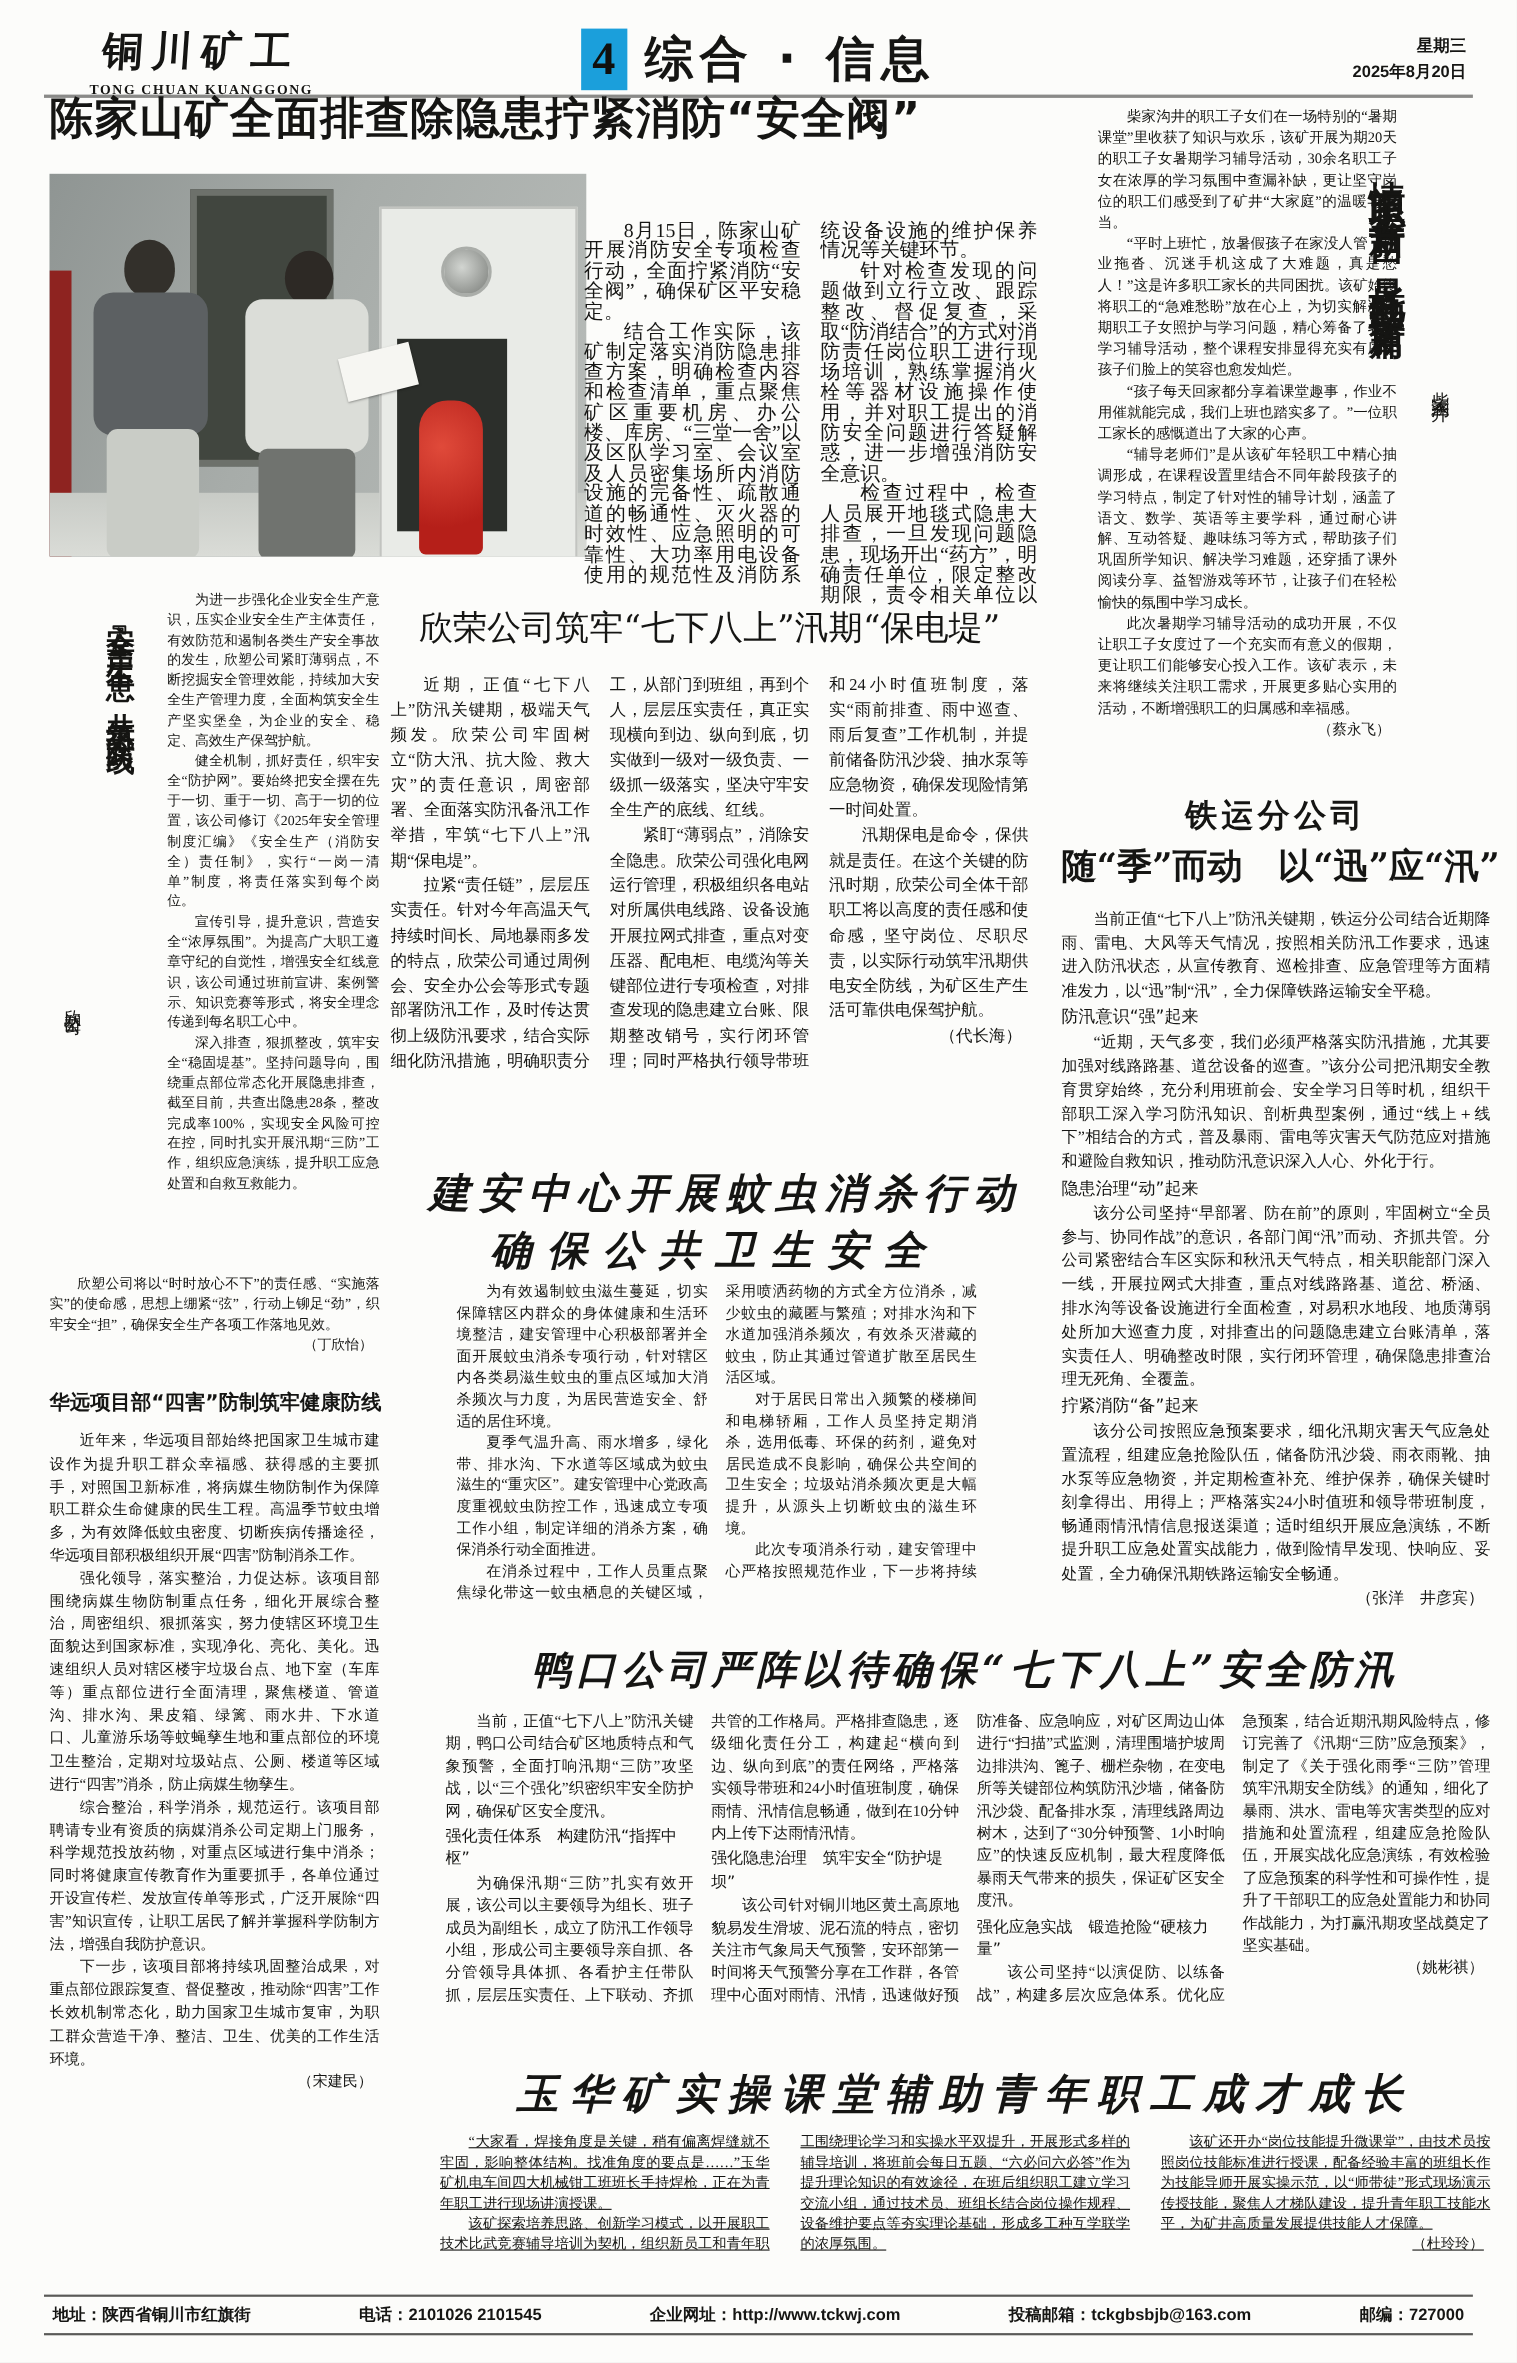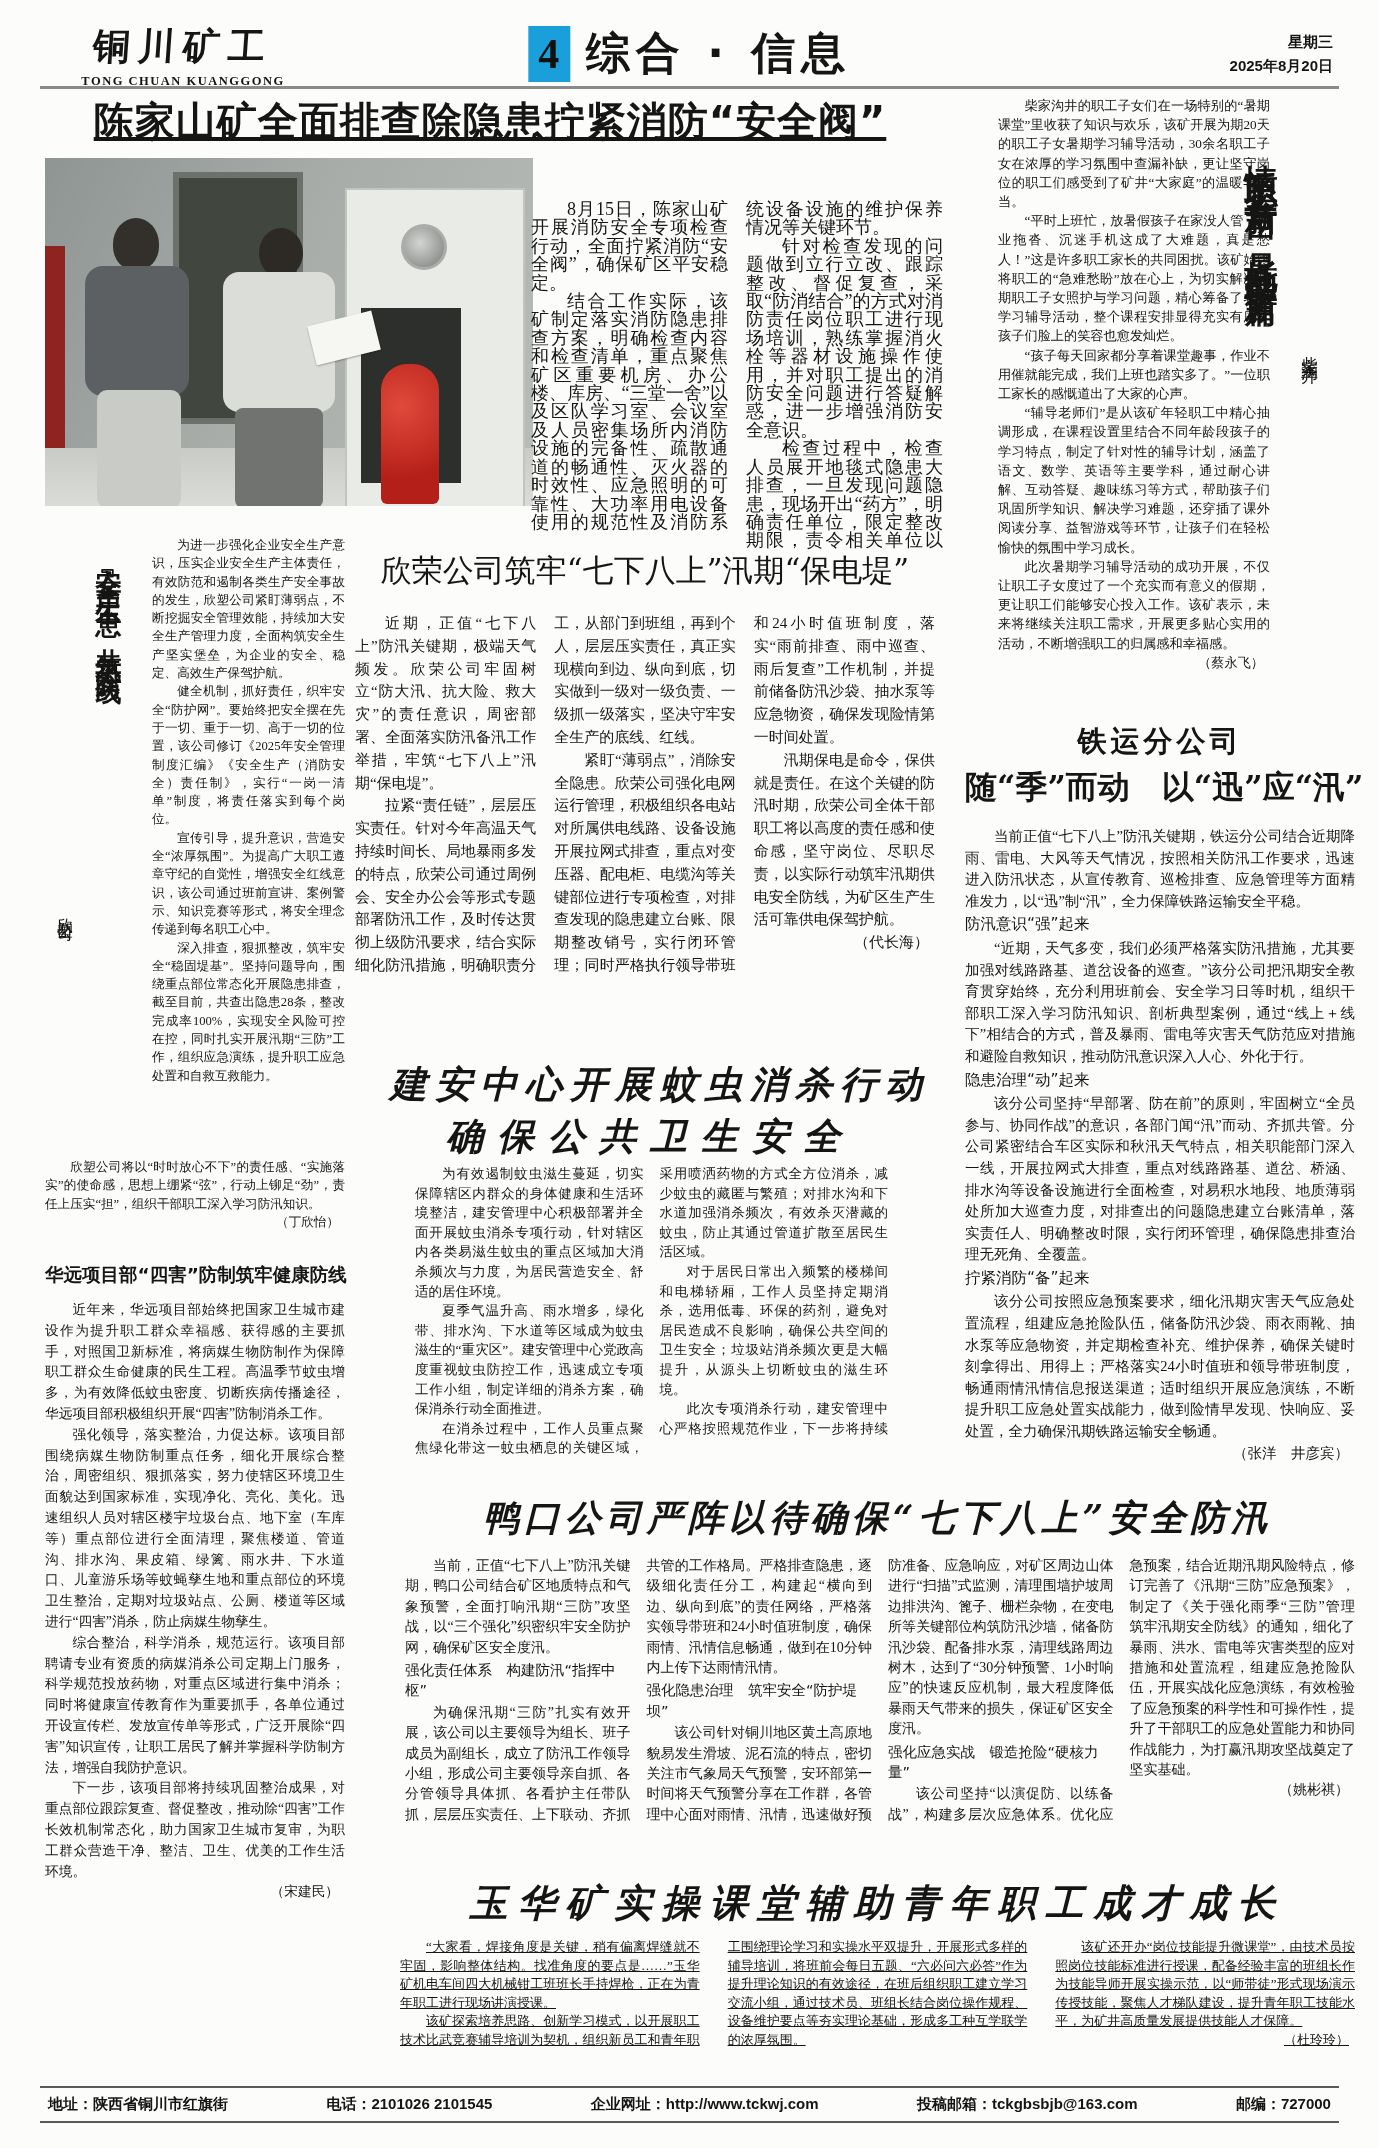--- a/index.html
+++ b/index.html
@@ -16,22 +16,22 @@
         font-size:42px;font-weight:bold;color:#10100e;font-family:"Liberation Serif",serif;}
   .section-title{font-size:44px;font-weight:900;letter-spacing:6px;font-family:"DejaVu Sans","Liberation Sans",sans-serif;}
   .header-date{position:absolute;right:6px;top:10px;text-align:right;font-size:15px;font-weight:bold;line-height:1.6;
         font-family:"Liberation Sans",sans-serif;}
   
   .para{margin:0;text-indent:2em;text-align:justify;}
   .byline{text-align:right;padding-right:6px;}
   .subhead{margin:2px 0;font-weight:normal;font-family:"DejaVu Sans",sans-serif;}
   .colbox{column-fill:balance;overflow:hidden;}
   
-  .chen-headline{position:absolute;left:45px;top:94px;width:890px;text-align:center;font-size:40px;font-weight:900;
-        letter-spacing:1px;font-family:"DejaVu Sans","Liberation Sans",sans-serif;white-space:nowrap;text-decoration:underline;}
+  .chen-headline{position:absolute;left:45px;top:80px;width:890px;font-size:40px;font-weight:900;
+        letter-spacing:1px;font-family:"DejaVu Sans","Liberation Sans",sans-serif;white-space:nowrap;}
   .chen-body{position:absolute;left:531px;top:160px;width:412px;height:366px;columns:2;column-gap:18px;
         font-size:18px;line-height:18.4px;margin-top:40px;}
   
   .photo{position:absolute;left:45px;top:158px;width:488px;height:348px;overflow:hidden;
         background:linear-gradient(115deg,#8f9593 0%,#a7aca9 45%,#b9bdba 100%);}
   .ph-door{position:absolute;left:128px;top:14px;width:118px;height:240px;background:#41463f;border:6px solid #6d716b;}
   .ph-redstrip{position:absolute;left:0;top:88px;width:20px;height:260px;background:#8e2320;}
   .ph-floor{position:absolute;left:0;bottom:0;width:100%;height:58px;background:linear-gradient(#c8cbc6,#dadcd7);}
   .ph-cabinet{position:absolute;left:300px;top:30px;width:176px;height:318px;background:#e9ebe7;border:2px solid #c2c4c0;}
   .ph-cab-open{position:absolute;left:316px;top:150px;width:100px;height:175px;background:#2c2f2b;}
@@ -166,21 +166,21 @@
 
   <div class="xinsu-vhead">安全『声』生不息　共筑平安防线</div>
   <div class="xinsu-attr">欣塑公司</div>
   <div class="xinsu-body">
     <p class="para">为进一步强化企业安全生产意识，压实企业安全生产主体责任，有效防范和遏制各类生产安全事故的发生，欣塑公司紧盯薄弱点，不断挖掘安全管理效能，持续加大安全生产管理力度，全面构筑安全生产坚实堡垒，为企业的安全、稳定、高效生产保驾护航。</p>
     <p class="para">健全机制，抓好责任，织牢安全“防护网”。要始终把安全摆在先于一切、重于一切、高于一切的位置，该公司修订《2025年安全管理制度汇编》《安全生产（消防安全）责任制》，实行“一岗一清单”制度，将责任落实到每个岗位。</p>
     <p class="para">宣传引导，提升意识，营造安全“浓厚氛围”。为提高广大职工遵章守纪的自觉性，增强安全红线意识，该公司通过班前宣讲、案例警示、知识竞赛等形式，将安全理念传递到每名职工心中。</p>
     <p class="para">深入排查，狠抓整改，筑牢安全“稳固堤基”。坚持问题导向，围绕重点部位常态化开展隐患排查，截至目前，共查出隐患28条，整改完成率100%，实现安全风险可控在控，同时扎实开展汛期“三防”工作，组织应急演练，提升职工应急处置和自救互救能力。</p>
   </div>
   <div class="xinsu-tail">
-    <p class="para">欣塑公司将以“时时放心不下”的责任感、“实施落实”的使命感，思想上绷紧“弦”，行动上铆足“劲”，责任上压实“担”，组织干部职工深入学习防汛知识。</p>
+    <p class="para">欣塑公司将以“时时放心不下”的责任感、“实施落实”的使命感，思想上绷紧“弦”，行动上铆足“劲”，织牢安全“担”，确保安全生产各项工作落地见效。</p>
     <div class="byline">（丁欣怡）</div>
   </div>
 
   <div class="xinrong-headline">欣荣公司筑牢“七下八上”汛期“保电堤”</div>
   <div class="xinrong-body colbox">
     <p class="para">近期，正值“七下八上”防汛关键期，极端天气频发。欣荣公司牢固树立“防大汛、抗大险、救大灾”的责任意识，周密部署、全面落实防汛备汛工作举措，牢筑“七下八上”汛期“保电堤”。</p>
     <p class="para">拉紧“责任链”，层层压实责任。针对今年高温天气持续时间长、局地暴雨多发的特点，欣荣公司通过周例会、安全办公会等形式专题部署防汛工作，及时传达贯彻上级防汛要求，结合实际细化防汛措施，明确职责分工，从部门到班组，再到个人，层层压实责任，真正实现横向到边、纵向到底，切实做到一级对一级负责、一级抓一级落实，坚决守牢安全生产的底线、红线。</p>
     <p class="para">紧盯“薄弱点”，消除安全隐患。欣荣公司强化电网运行管理，积极组织各电站对所属供电线路、设备设施开展拉网式排查，重点对变压器、配电柜、电缆沟等关键部位进行专项检查，对排查发现的隐患建立台账、限期整改销号，实行闭环管理；同时严格执行领导带班和24小时值班制度，落实“雨前排查、雨中巡查、雨后复查”工作机制，并提前储备防汛沙袋、抽水泵等应急物资，确保发现险情第一时间处置。</p>
     <p class="para">汛期保电是命令，保供就是责任。在这个关键的防汛时期，欣荣公司全体干部职工将以高度的责任感和使命感，坚守岗位、尽职尽责，以实际行动筑牢汛期供电安全防线，为矿区生产生活可靠供电保驾护航。</p>
     <div class="byline">（代长海）</div>

